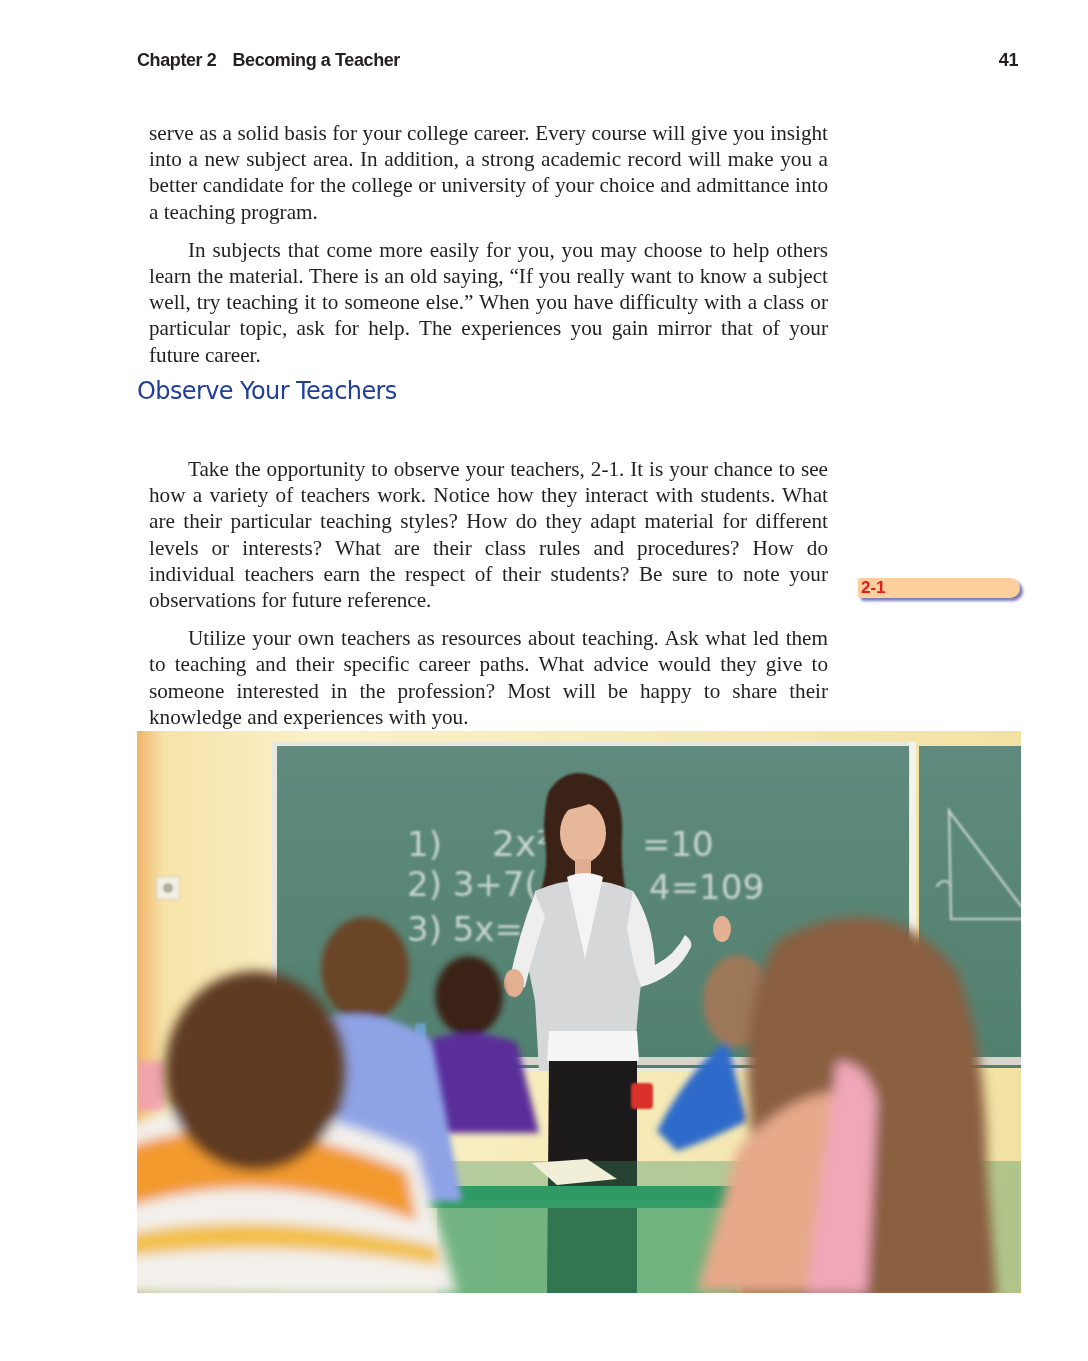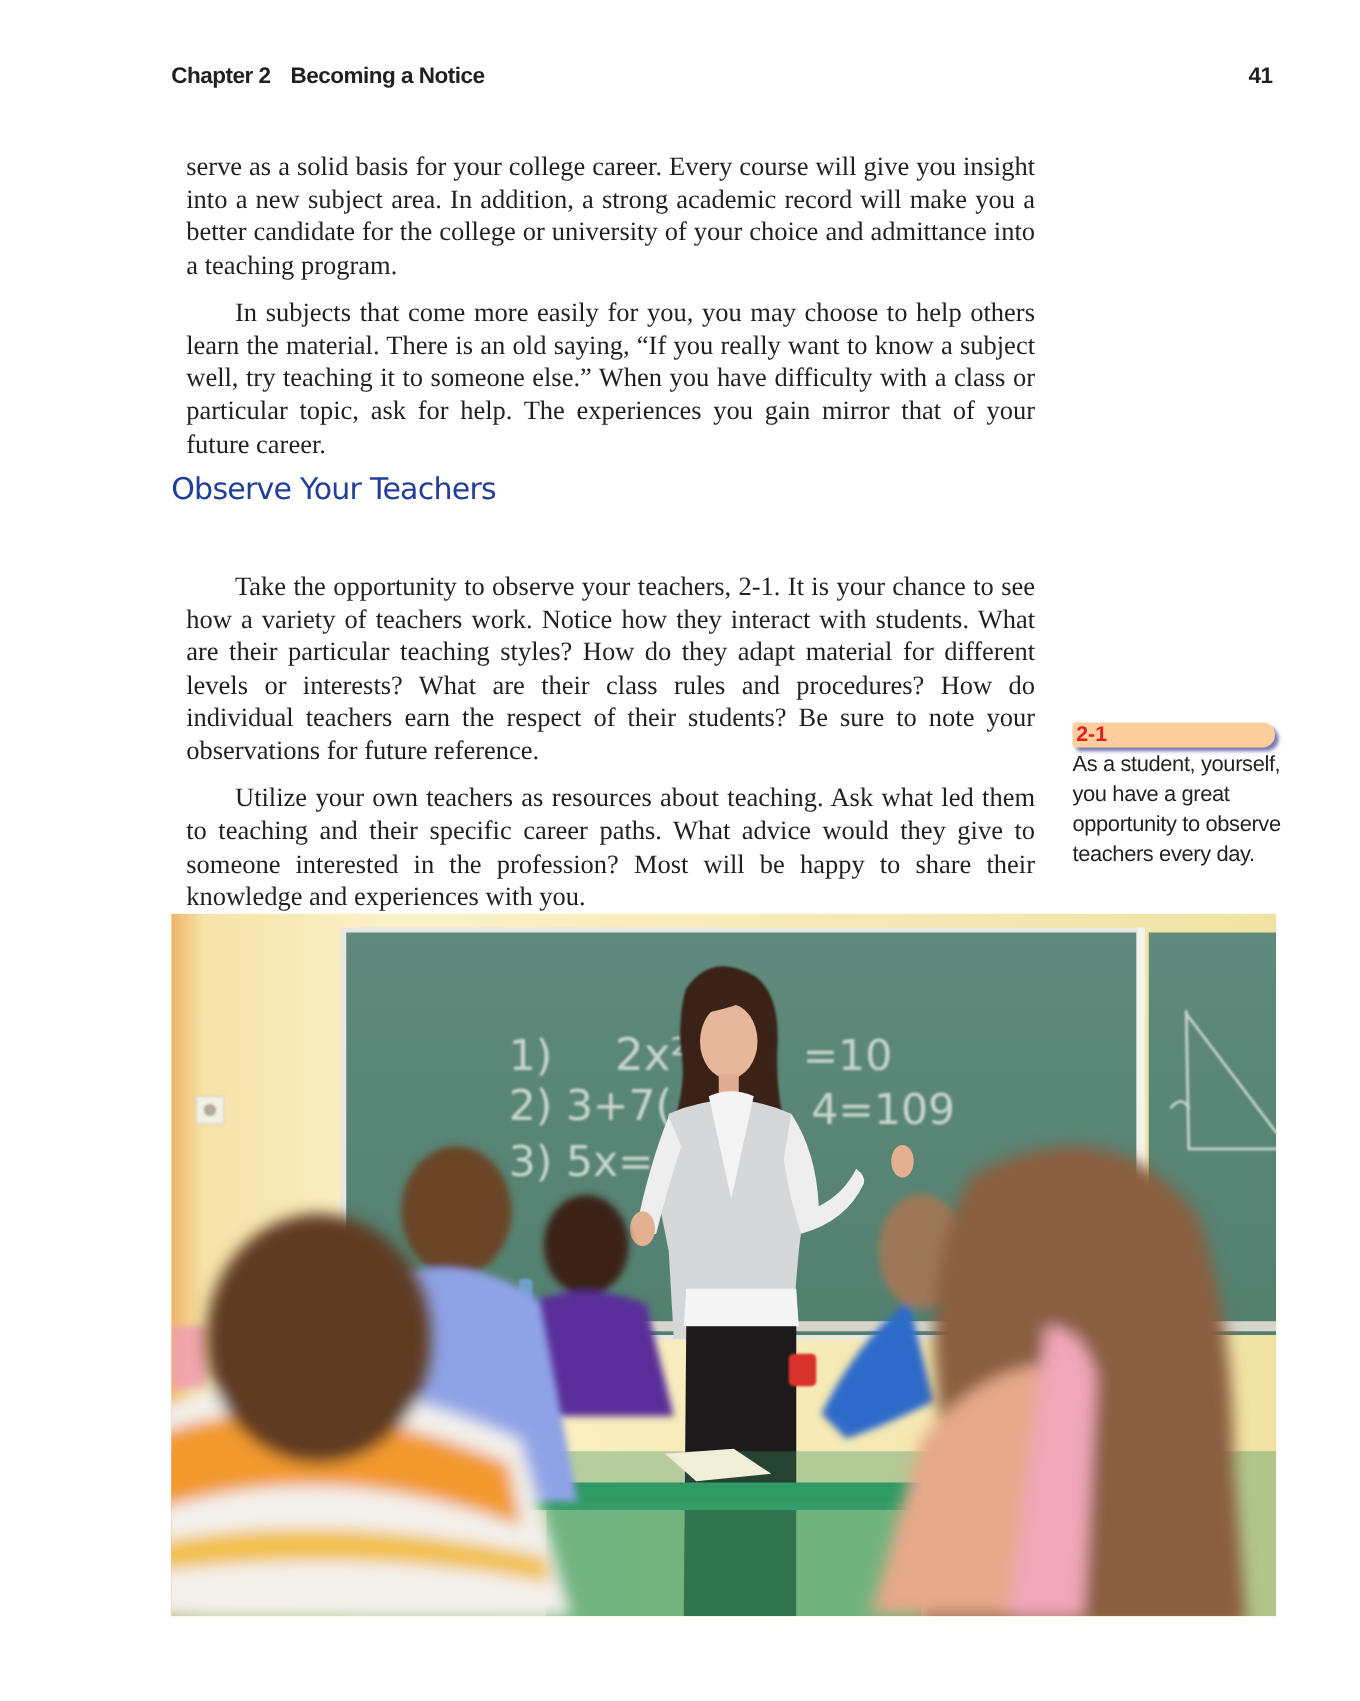--- a/index.html
+++ b/index.html
@@ -49,42 +49,41 @@
     position: absolute; left: 137px; top: 731px; width: 884px; height: 562px;
     overflow: hidden; background: #f4e7b0;
   }
   .photo svg { display: block; }
 </style>
 </head>
 <body>
 
 <header class="running-head">
   <span class="chapter">
-    <span class="num">Chapter 2</span><span>Becoming a Notice</span>
+    <span class="num">Chapter 2</span><span>Becoming a Teacher</span>
   </span>
   <span class="page-num">41</span>
 </header>
 
 <div class="body-col">
   <p>serve as a solid basis for your college career. Every course will give you insight into a new subject area. In addition, a strong academic record will make you a better candidate for the college or university of your choice and admittance into a teaching program.</p>
   <p class="indent">In subjects that come more easily for you, you may choose to help others learn the material. There is an old saying, “If you really want to know a subject well, try teaching it to someone else.” When you have dif­ficulty with a class or particular topic, ask for help. The experiences you gain mirror that of your future career.</p>
 </div>
 
 <h2 class="section-heading">Observe Your Teachers</h2>
 
 <div class="body-col section-body">
   <p class="indent">Take the opportunity to observe your teachers, 2-1. It is your chance to see how a variety of teachers work. Notice how they interact with students. What are their particular teaching styles? How do they adapt material for different levels or interests? What are their class rules and procedures? How do individual teachers earn the respect of their students? Be sure to note your observations for future reference.</p>
   <p class="indent">Utilize your own teachers as resources about teaching. Ask what led them to teaching and their specific career paths. What advice would they give to someone interested in the profession? Most will be happy to share their knowledge and experiences with you.</p>
 </div>
 
 <aside class="caption">
   <div class="caption-bar">
     <span class="caption-num">2-1</span>
   </div>
-  <div class="caption-text">As a student, yourself, you have a great opportunity to observe teachers every day.</div>
 </aside>
 
 <figure class="photo" style="margin:0;">
   <svg width="884" height="562" viewBox="0 0 884 562" xmlns="http://www.w3.org/2000/svg">
     <defs>
       <linearGradient id="wall" x1="0" y1="0" x2="1" y2="0">
         <stop offset="0" stop-color="#efb56a"></stop>
         <stop offset="0.03" stop-color="#f6e3a8"></stop>
         <stop offset="0.2" stop-color="#fbf1c8"></stop>
         <stop offset="1" stop-color="#f1e2a4"></stop>

